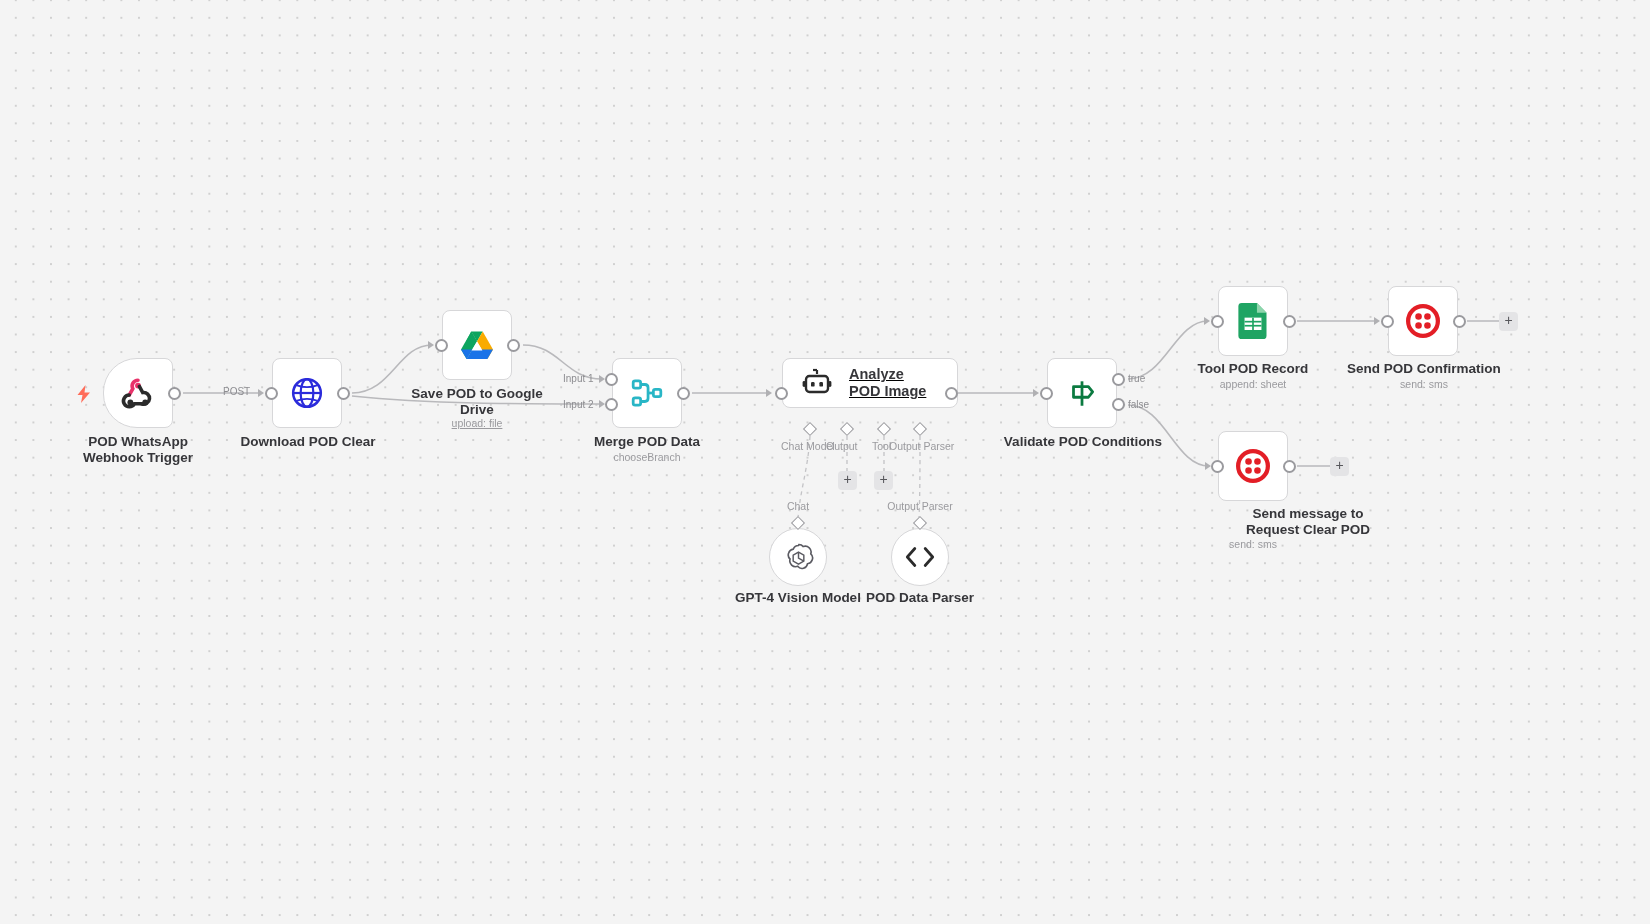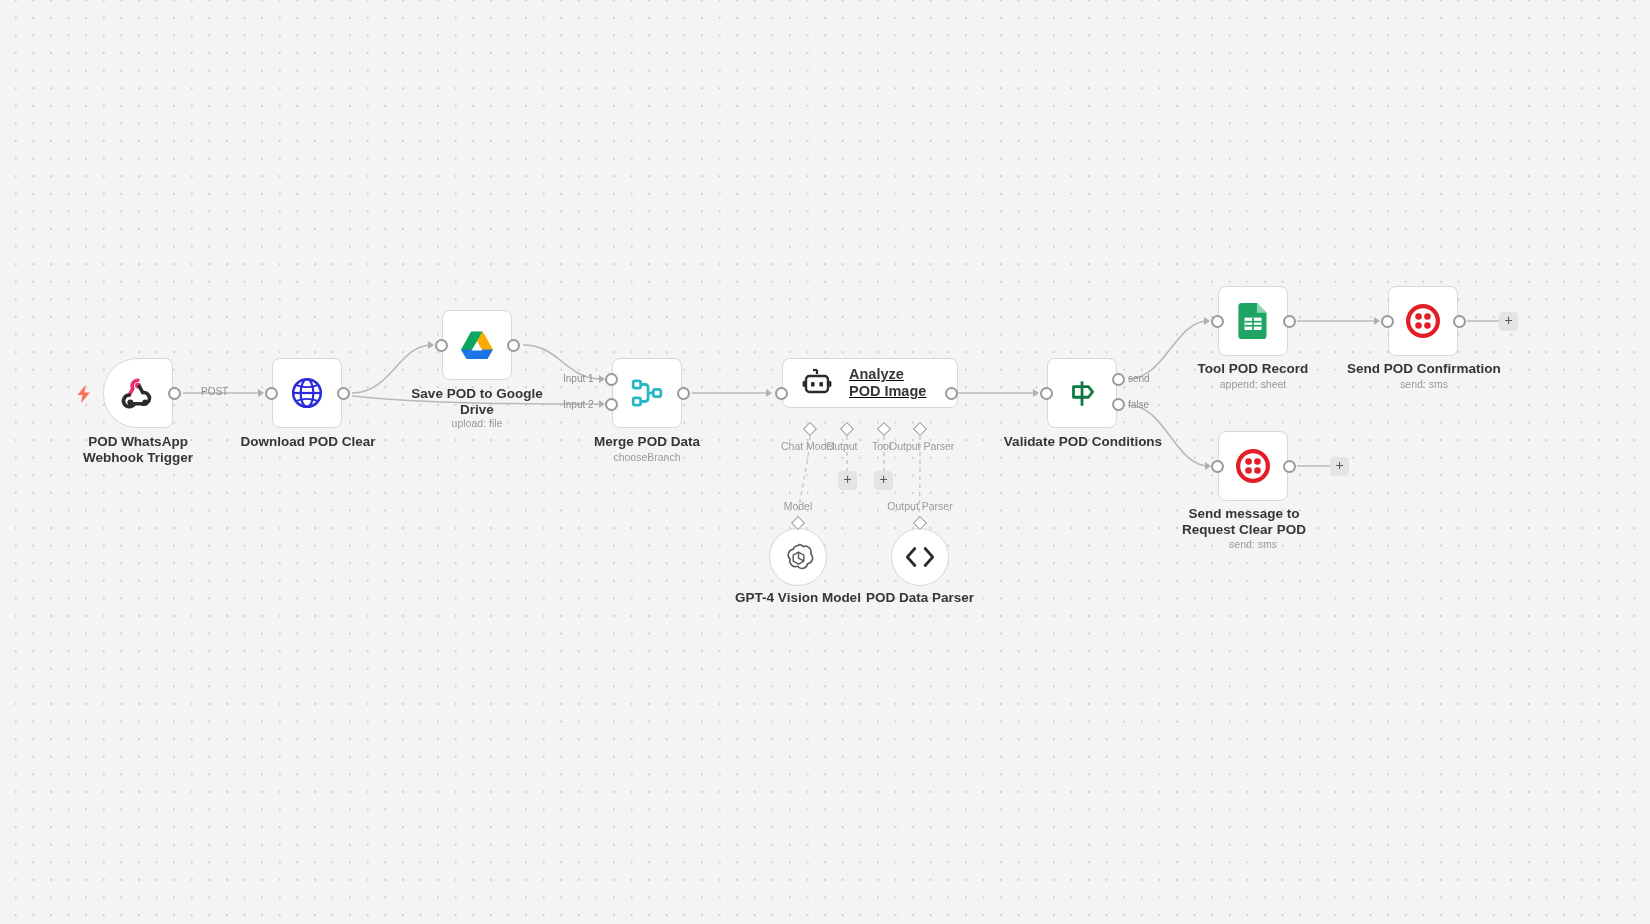--- a/index.html
+++ b/index.html
@@ -188,21 +188,21 @@
         <path d="M16 4.6a5.2 5.2 0 0 0-4.6 7.6l-3.2 5.6" stroke="#e8326a" stroke-width="3.2" fill="none" stroke-linecap="round"></path>
         <circle cx="16" cy="9.4" r="2.6" fill="#e8326a"></circle>
         <path d="M8.2 17.8a5.2 5.2 0 1 0 4.6 7.8h6.4" stroke="#2b2b2b" stroke-width="3.2" fill="none" stroke-linecap="round"></path>
         <circle cx="9.2" cy="24.4" r="2.6" fill="#2b2b2b"></circle>
         <path d="M19.2 25.6a5.2 5.2 0 1 0 1-10l-3-5.4" stroke="#2b2b2b" stroke-width="3.2" fill="none" stroke-linecap="round"></path>
         <circle cx="22.4" cy="24.4" r="2.6" fill="#2b2b2b"></circle>
       </svg>
     </span>
   </div>
   <div class="port" style="left:168px; top:387px;"></div>
-  <div class="edgelabel" style="left:201px; top:386px;">POST</div>
+  <div class="edgelabel" style="left:180px; top:386px;padding-left:43px;">POST</div>
   <div class="nlabel" style="left:48px; top:434px; width:180px;">POD WhatsApp
 Webhook Trigger</div>
 
   <div class="node sq" style="left:272px; top:358px;">
     <span>
       <svg width="34" height="34" viewBox="0 0 32 32" class="icon">
         <circle cx="16" cy="16" r="13" stroke="#2b2bdb" stroke-width="2.4" fill="none"></circle>
         <ellipse cx="16" cy="16" rx="6" ry="13" stroke="#2b2bdb" stroke-width="2.1" fill="none"></ellipse>
         <line x1="3" y1="16" x2="29" y2="16" stroke="#2b2bdb" stroke-width="2.1"></line>
         <path d="M6 8.5 Q16 12.5 26 8.5" stroke="#2b2bdb" stroke-width="1.8" fill="none"></path>
@@ -224,21 +224,21 @@
         <path d="M7.6 29.9 L28.4 29.9 L34 20.4 L13.2 20.4 Z" fill="#1a73e8"></path>
         <path d="M2 20.4 L7.6 29.9 L13.2 20.4 Z" fill="#1a73e8"></path>
         <path d="M18 12.4 L23.4 21.6 L12.6 21.6 Z" fill="#ffffff"></path>
       </svg>
     </span>
   </div>
   <div class="port" style="left:435px; top:339px;"></div>
   <div class="port" style="left:507px; top:339px;"></div>
   <div class="nlabel" style="left:397px; top:386px; width:160px;">Save POD to Google
 Drive</div>
-  <div class="nsub" style="left:397px; top:417px; width:160px;">upload: file</div>
+  <div class="nsub" style="left:397px; top:417px; width:160px;text-decoration:underline;">upload: file</div>
 
   <div class="node sq" style="left:612px; top:358px;">
     <span>
       <svg width="34" height="34" viewBox="0 0 32 32" class="icon">
         <rect x="3" y="4.5" width="7" height="7" rx="1.8" fill="none" stroke="#29b6c6" stroke-width="2.6"></rect>
         <rect x="3" y="20.5" width="7" height="7" rx="1.8" fill="none" stroke="#29b6c6" stroke-width="2.6"></rect>
         <rect x="22" y="12.5" width="7" height="7" rx="1.8" fill="none" stroke="#29b6c6" stroke-width="2.6"></rect>
         <path d="M10 8 H 14 Q 17 8 17 11 V 21 Q 17 24 14 24 H 10" stroke="#29b6c6" stroke-width="2.6" fill="none"></path>
         <path d="M17 16 H 22" stroke="#29b6c6" stroke-width="2.6" fill="none"></path>
       </svg>
@@ -284,21 +284,21 @@
     <span>
       <svg width="34" height="34" viewBox="0 0 32 32" class="icon">
         <line x1="16" y1="5" x2="16" y2="28" stroke="#0b7a40" stroke-width="2.6"></line>
         <path d="M8 10 H 22 L 26 15 L 22 20 H 8 Z" fill="none" stroke="#0b7a40" stroke-width="2.6" stroke-linejoin="round"></path>
       </svg>
     </span>
   </div>
   <div class="port" style="left:1040px; top:387px;"></div>
   <div class="port" style="left:1112px; top:373px;"></div>
   <div class="port" style="left:1112px; top:398px;"></div>
-  <div class="edgelabel" style="left:1128px; top:373px;">send</div>
+  <div class="edgelabel" style="left:1128px; top:373px;">true</div>
   <div class="edgelabel" style="left:1128px; top:399px;">false</div>
   <div class="nlabel" style="left:993px; top:434px; width:180px;">Validate POD Conditions</div>
 
   <div class="node sq" style="left:1218px; top:286px;">
     <span>
       <svg width="30" height="36" viewBox="0 0 26 32" class="icon">
         <path d="M3 0 H 16.5 L 25 8.6 V 29 A 3 3 0 0 1 22 32 H 3 A 3 3 0 0 1 0 29 V 3 A 3 3 0 0 1 3 0 Z" fill="#1fa463"></path>
         <path d="M16.5 0 L 25 8.6 H 16.5 Z" fill="#8ed6ac"></path>
         <rect x="5.5" y="13" width="15" height="11" fill="#ffffff"></rect>
         <line x1="5.5" y1="16.6" x2="20.5" y2="16.6" stroke="#1fa463" stroke-width="1.5"></line>
@@ -336,25 +336,25 @@
         <circle cx="11.8" cy="11.8" r="3.1" fill="#e31e26"></circle>
         <circle cx="20.2" cy="11.8" r="3.1" fill="#e31e26"></circle>
         <circle cx="11.8" cy="20.2" r="3.1" fill="#e31e26"></circle>
         <circle cx="20.2" cy="20.2" r="3.1" fill="#e31e26"></circle>
       </svg>
     </span>
   </div>
   <div class="port" style="left:1211px; top:460px;"></div>
   <div class="port" style="left:1283px; top:460px;"></div>
   <div class="plusbtn" style="left:1330px; top:457px;">+</div>
-  <div class="nlabel" style="left:1154px; top:506px; width:180px;">Send message to
+  <div class="nlabel" style="left:1218px; top:506px; width:180px;">Send message to
 Request Clear POD</div>
   <div class="nsub" style="left:1163px; top:538px; width:180px;">send: sms</div>
 
-  <div class="sublabel" style="left:770px; top:500px; width:56px;">Model</div>
+  <div class="sublabel" style="left:770px; top:500px; width:56px;">Chat</div>
   <div class="diamond" style="left:793px; top:518px;"></div>
   <div class="node round" style="left:769px; top:528px;">
     <span>
       <svg width="31" height="31" viewBox="0 0 32 32" class="icon">
         <path d="M16 3.6c-2.4 0-4.5 1.5-5.3 3.7-2.3.3-4.2 1.9-4.9 4.1-.8 2.2-.2 4.6 1.5 6.2-.7 2.2-.1 4.6 1.6 6.2 1.7 1.6 4.1 2.1 6.3 1.3 1.4 1.8 3.7 2.6 5.9 2 2.2-.6 3.8-2.4 4.2-4.6 2.3-.3 4.2-1.9 4.9-4.1.8-2.2.2-4.6-1.5-6.2.7-2.2.1-4.6-1.6-6.2-1.7-1.6-4.1-2.1-6.3-1.3-1-1.3-2.6-2.1-4.3-2.1z" fill="none" stroke="#5b5b62" stroke-width="1.7"></path>
         <path d="M16 10.5 L21.5 13.6 V 19.8 L16 22.9 L10.5 19.8 V 13.6 Z" fill="none" stroke="#5b5b62" stroke-width="1.5"></path>
         <path d="M16 10.5 V 16.6 L21.5 19.8" fill="none" stroke="#5b5b62" stroke-width="1.5"></path>
       </svg>
     </span>
   </div>

